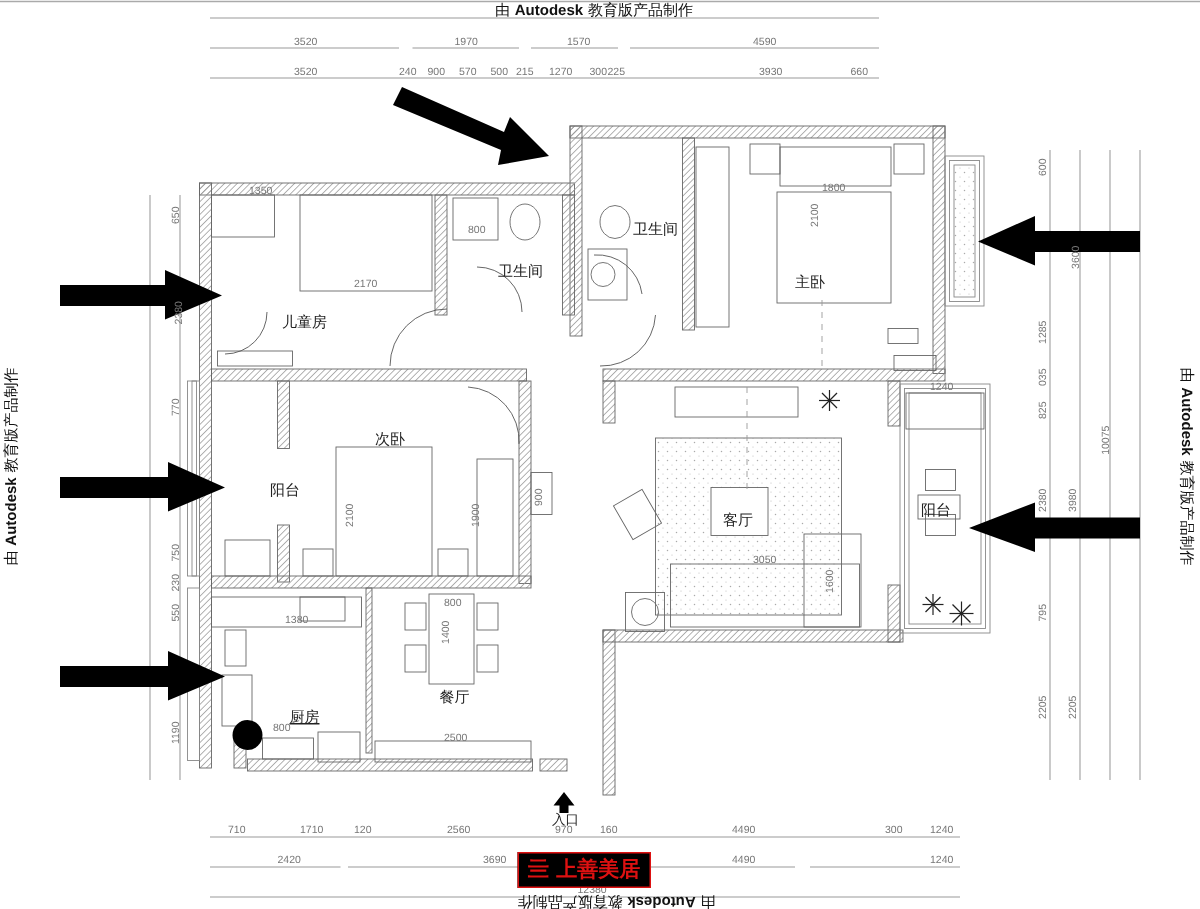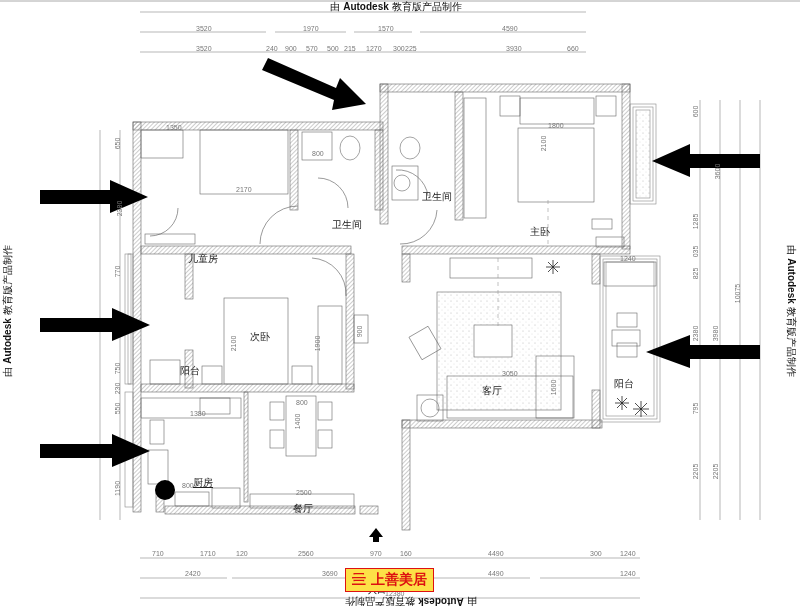--- a/index.html
+++ b/index.html
@@ -1,23 +1,23 @@
 <!DOCTYPE html>
 <html><head>
 <meta charset="utf-8">
 <style>
   html, body { margin:0; padding:0; background:#fff; }
   body { width:800px; height:606px; position:relative; overflow:hidden; font-family:"DejaVu Sans", sans-serif; }
   .abs { position:absolute; }
   .wm { font-size:10px; color:#111; white-space:nowrap; }
   .wm b { font-family:"Liberation Sans", sans-serif; font-weight:bold; }
   .dim { font-size:7px; color:#777; white-space:nowrap; font-family:"Liberation Sans", sans-serif; }
-  .room { font-size:10px; color:#222; white-space:nowrap;margin-top:44px; }
+  .room { font-size:10px; color:#222; white-space:nowrap; }
   svg { position:absolute; left:0; top:0; }
-  .logo { border:1px solid #d11; color:#d11; font-weight:bold; font-size:14px; padding:2px 6px; background:#fde047; }
+  .logo { border:1px solid #d11; color:#d11; font-weight:bold; font-size:14px; padding:2px 6px; background:#000000; }
 </style>
 </head>
 <body>
 
 <svg width="800" height="606" viewBox="0 0 800 606">
   <defs>
     <pattern id="hatch" width="3" height="3" patternUnits="userSpaceOnUse" patternTransform="rotate(45)">
       <line x1="0" y1="0" x2="0" y2="3" stroke="#999" stroke-width="1"></line>
     </pattern>
     <pattern id="dots" width="6" height="6" patternUnits="userSpaceOnUse">
@@ -286,21 +286,21 @@
 <div class="abs dim" style="left:728px; top:290px; transform:rotate(-90deg);">10075</div>
 
 <div class="abs room" style="left:188px; top:208px;">儿童房</div>
 <div class="abs room" style="left:332px; top:174px;">卫生间</div>
 <div class="abs room" style="left:422px; top:146px;">卫生间</div>
 <div class="abs room" style="left:530px; top:181px;">主卧</div>
 <div class="abs room" style="left:250px; top:286px;">次卧</div>
 <div class="abs room" style="left:180px; top:320px;">阳台</div>
 <div class="abs room" style="left:482px; top:340px;">客厅</div>
 <div class="abs room" style="left:614px; top:333px;">阳台</div>
-<div class="abs room" style="left:193px; top:432px;text-decoration:underline;">厨房</div>
+<div class="abs room" style="left:193px; top:471px;text-decoration:underline;">厨房</div>
 <div class="abs room" style="left:293px; top:458px;">餐厅</div>
 
 <div class="abs dim" style="left:236px; top:186px;">2170</div>
 <div class="abs dim" style="left:166px; top:124px;">1350</div>
 <div class="abs dim" style="left:312px; top:150px;">800</div>
 <div class="abs dim" style="left:548px; top:122px;">1800</div>
 <div class="abs dim" style="left:536px; top:140px; transform:rotate(-90deg);">2100</div>
 <div class="abs dim" style="left:226px; top:340px; transform:rotate(-90deg);">2100</div>
 <div class="abs dim" style="left:310px; top:340px; transform:rotate(-90deg);">1900</div>
 <div class="abs dim" style="left:354px; top:328px; transform:rotate(-90deg);">900</div>

